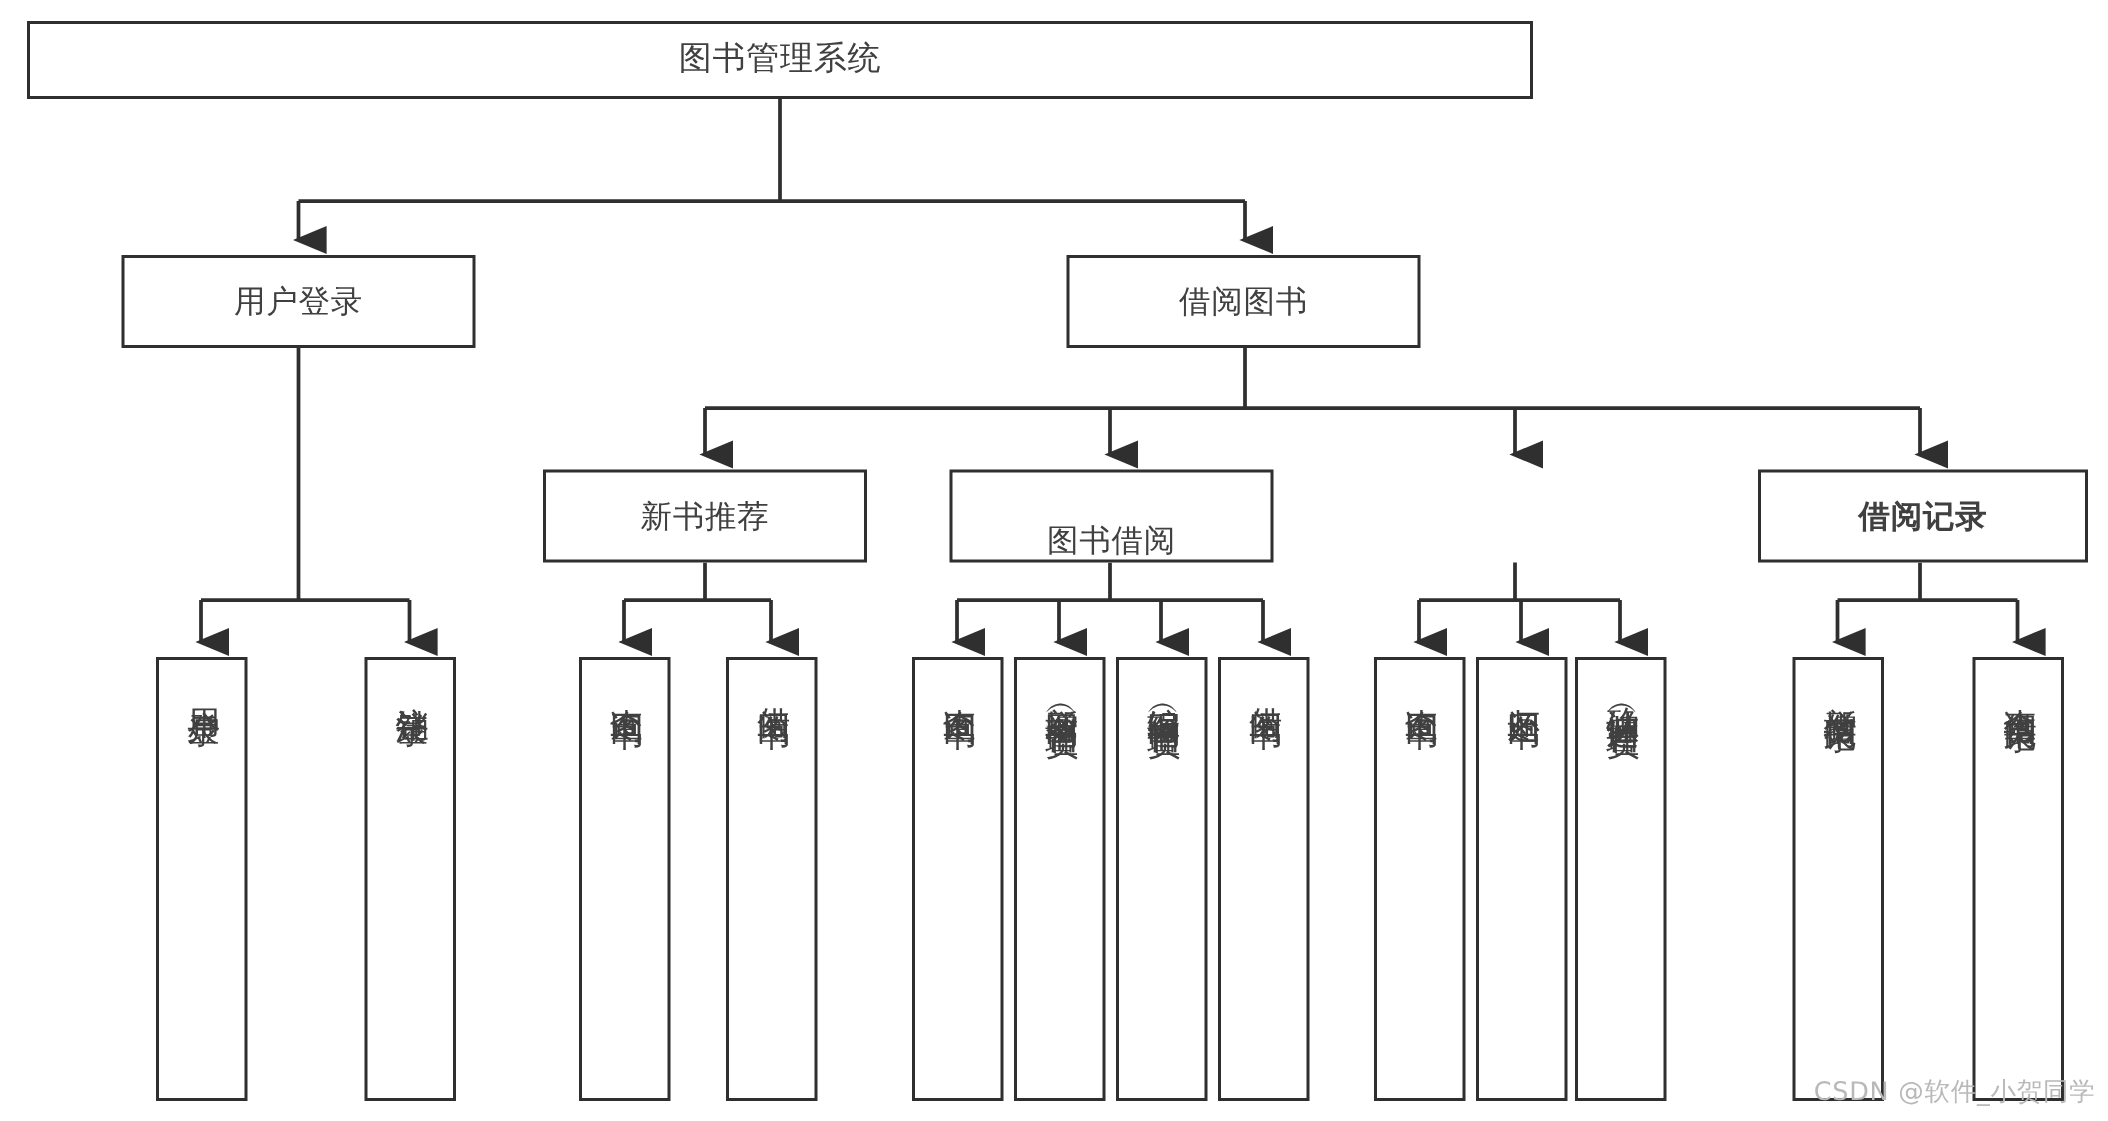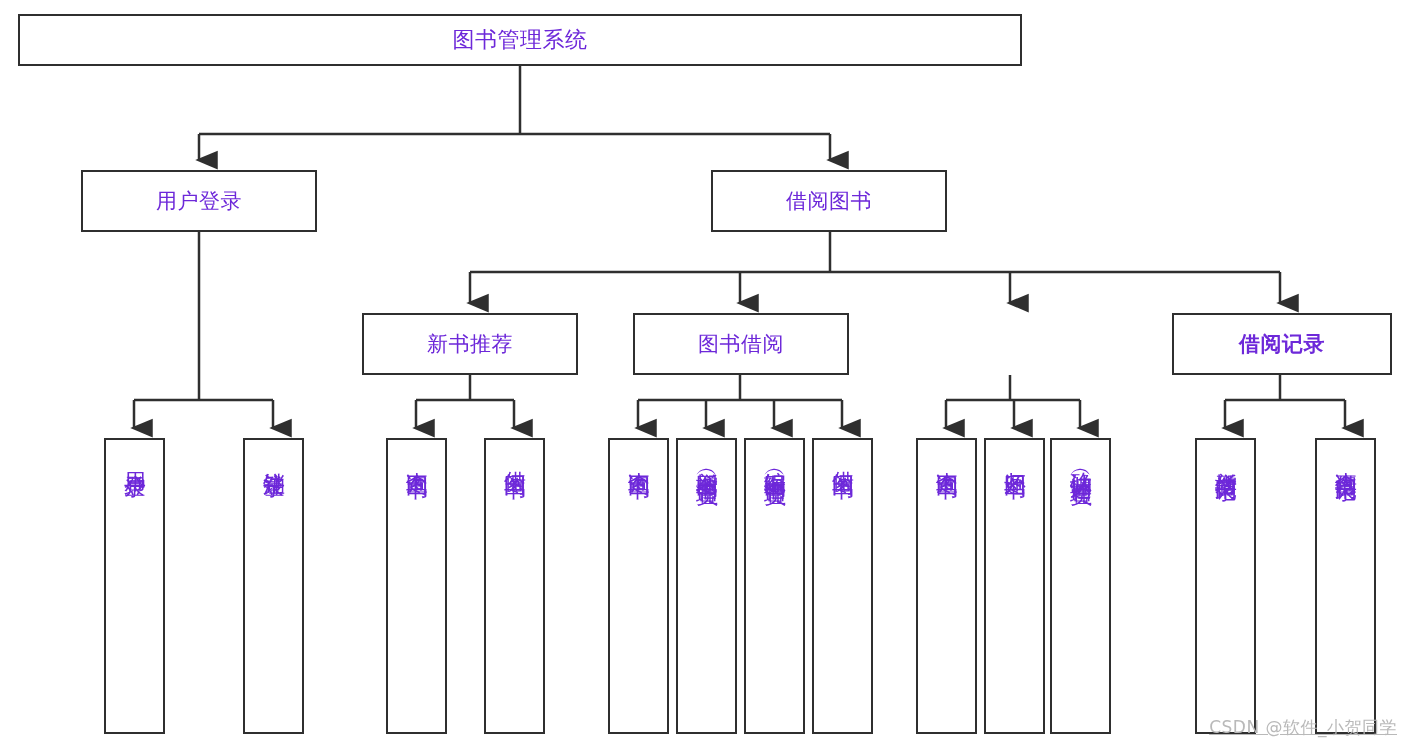--- a/index.html
+++ b/index.html
@@ -27,21 +27,21 @@
     pointer-events: none;
   }
   .node {
     position: absolute;
     box-sizing: border-box;
     border: 2.5px solid #2f2f2f;
     background: #ffffff;
     display: flex;
     align-items: center;
     justify-content: center;
-    color: #6d28d9;
+    color: #404040;
   }
   .node .label {
     font-size: 21px;
     line-height: 1.18;
     letter-spacing: 0.5px;
     white-space: nowrap;
     text-align: center;
   }
   .node.root .label { font-size: 22px; }
   .node.leaf {
@@ -58,21 +58,20 @@
   }
   .watermark {
     position: absolute;
     right: 8px;
     bottom: 8px;
     font-size: 17px;
     color: #b9b9b9;
     letter-spacing: 0.5px;
     white-space: nowrap;
     user-select: none;
-    text-decoration: underline;
   }
 </style>
 </head>
 <body>
 
 <div id="canvas">
 
   <svg id="wires" viewBox="0 0 1405 747" xmlns="http://www.w3.org/2000/svg">
     <defs>
       <marker id="arrow" viewBox="0 0 12 12" refX="6" refY="10" markerWidth="9" markerHeight="9" orient="auto-start-reverse">
@@ -130,21 +129,21 @@
   <div class="node" style="left:81px; top:170px; width:236px; height:62px;">
     <span class="label">用户登录</span>
   </div>
   <div class="node" style="left:711px; top:170px; width:236px; height:62px;">
     <span class="label">借阅图书</span>
   </div>
 
   <div class="node" style="left:362px; top:313px; width:216px; height:62px;">
     <span class="label">新书推荐</span>
   </div>
-  <div class="node" style="left:633px; top:313px; width:216px; height:62px;">
+  <div class="node" style="left:633px; top:313px; width:216px; height:62px;align-items:flex-end;">
     <span class="label">图书借阅</span>
   </div>
   <div class="node" style="left:1172px; top:313px; width:220px; height:62px;font-weight:bold;">
     <span class="label">借阅记录</span>
   </div>
 
   <div class="node leaf" style="left:104px; top:438px; width:61px; height:296px;">
     <span class="label">用户登录</span>
   </div>
   <div class="node leaf" style="left:243px; top:438px; width:61px; height:296px;">

